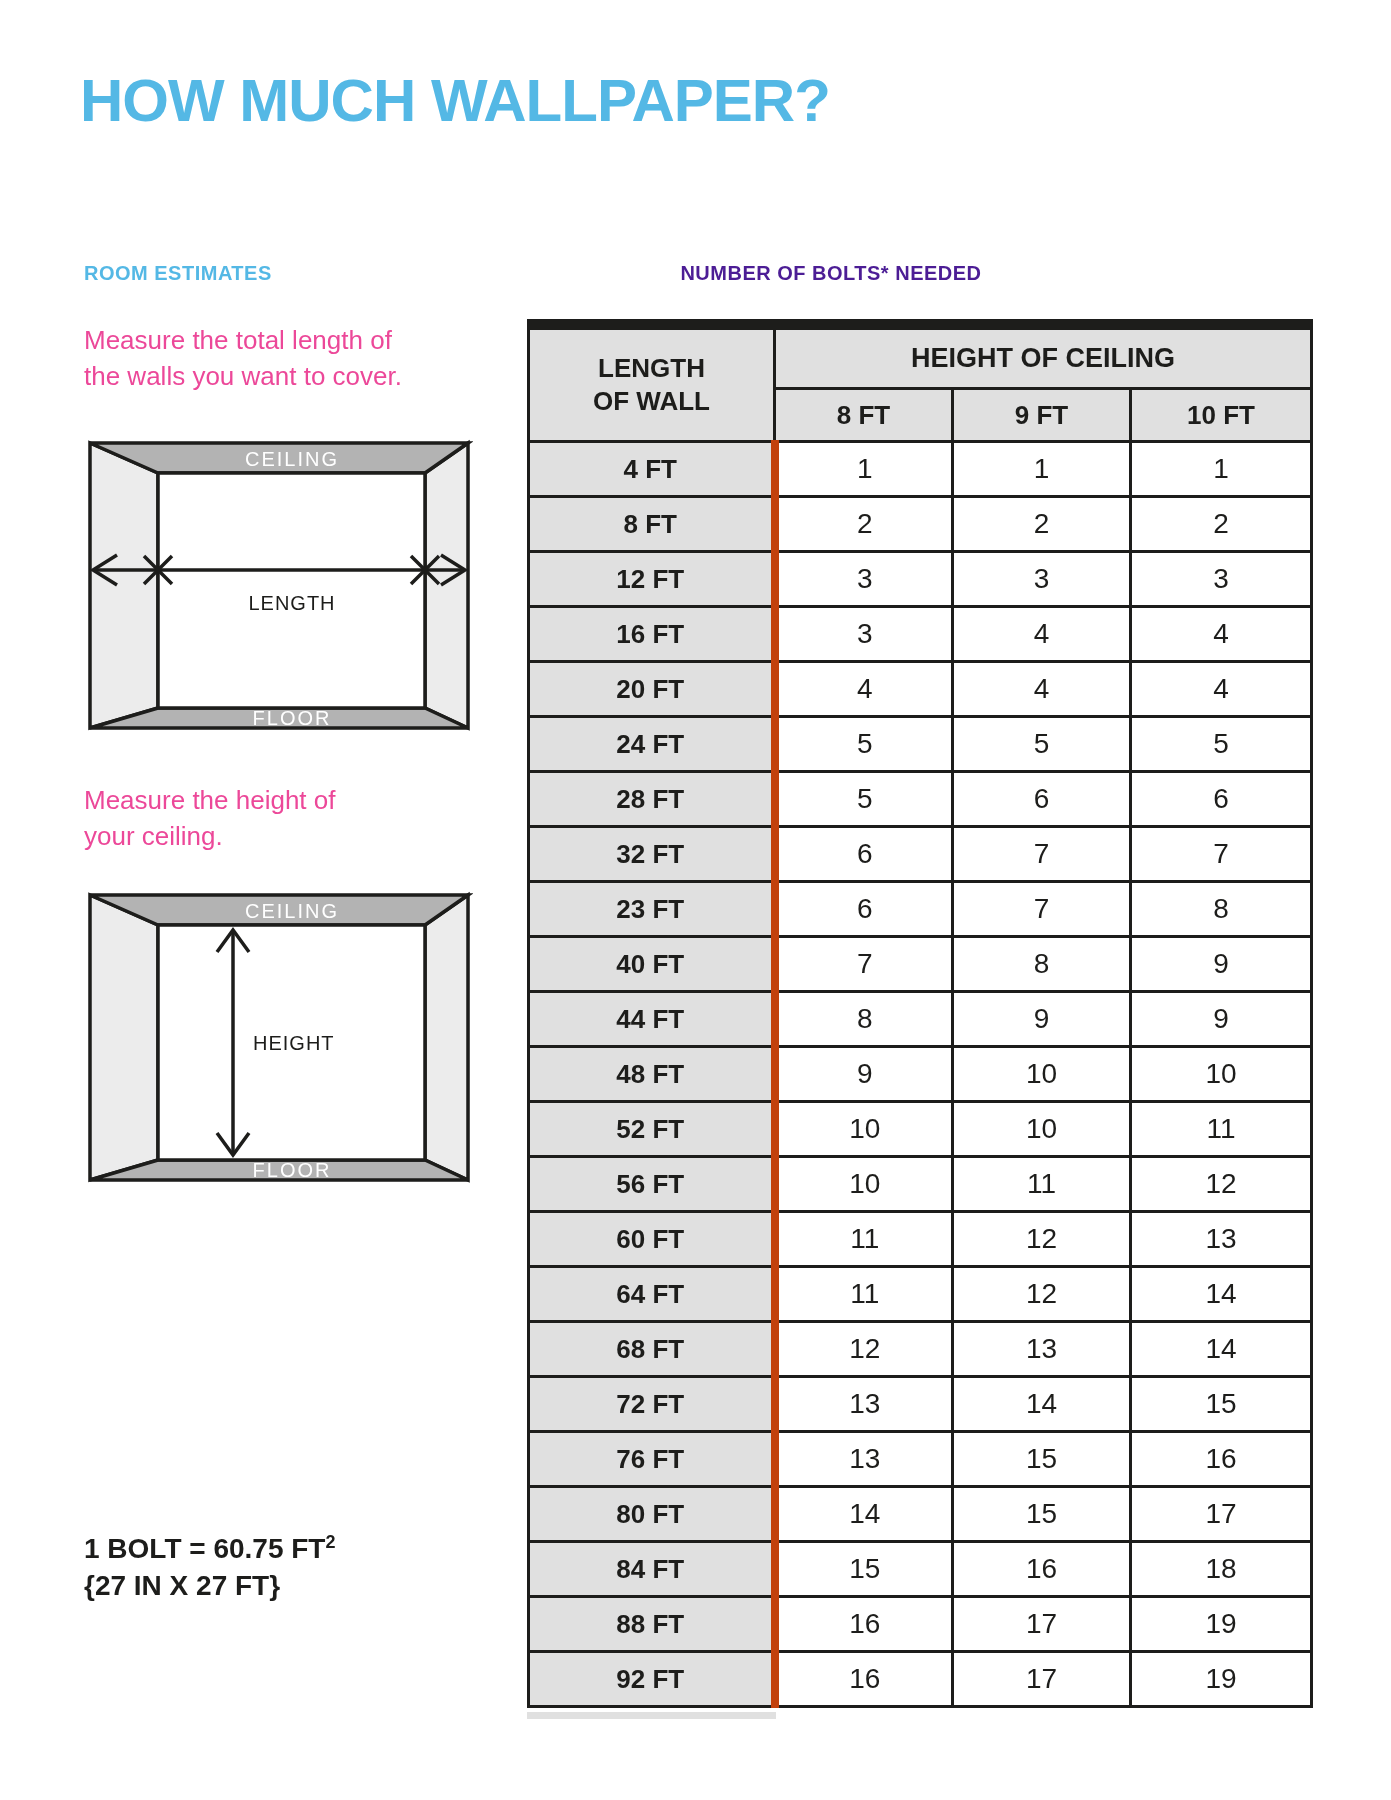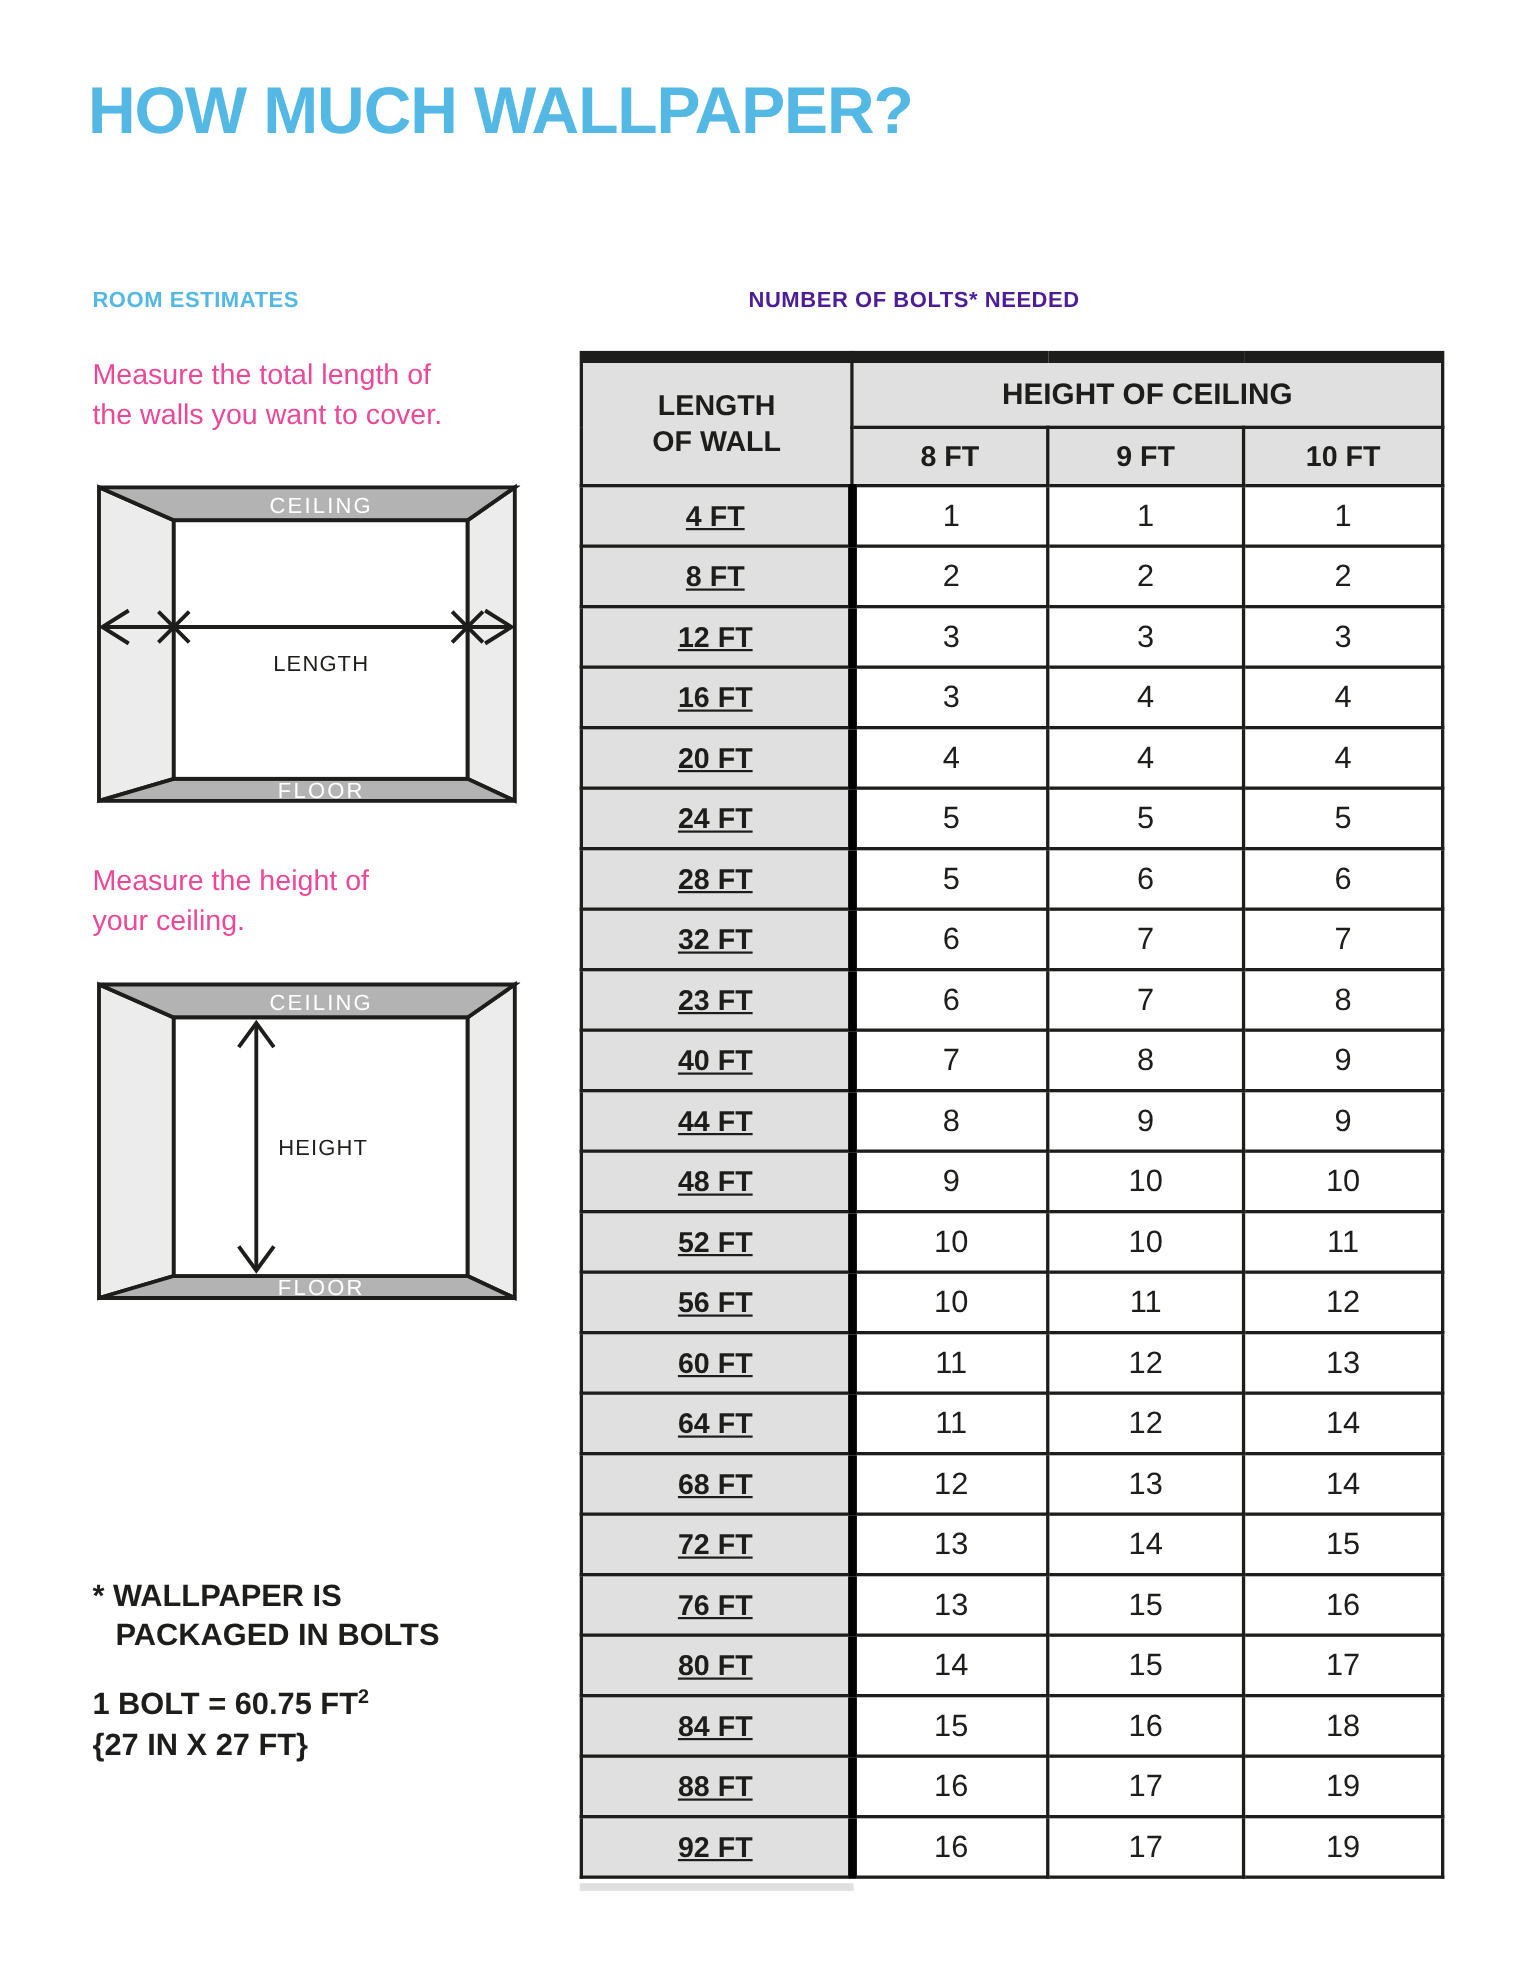--- a/index.html
+++ b/index.html
@@ -33,21 +33,21 @@
                    border-collapse:collapse;table-layout:fixed;
                    border:3px solid #1d1d1b;border-top:11px solid #1d1d1b;}
   .bolt-table th,.bolt-table td{border:3px solid #1d1d1b;text-align:center;
                    vertical-align:middle;padding:0;}
   .cell-gray{background-color:#e0e0e0;background-clip:content-box;padding:3px;}
   .corner-cell{font-size:26px;font-weight:bold;line-height:33px;white-space:pre-line;
                border-right:8px solid #1d1d1b;border-bottom:7px solid #1d1d1b;}
   .group-cell{font-size:27px;font-weight:bold;height:57px;}
   .colhead-cell{font-size:26px;font-weight:bold;height:50px;border-bottom:7px solid #1d1d1b;}
   .bolt-table tbody tr{height:55px;}
-  .bolt-table tbody th{font-size:26px;font-weight:bold;border-right:8px solid #000000;text-decoration:underline;}
+  .bolt-table tbody th{font-size:26px;font-weight:bold;border-right:8px solid #c2410c;}
   .bolt-table tbody td{font-size:28px;font-weight:normal;background:#ffffff;}
   .table-tail{left:527px;top:1712px;width:249px;height:7px;background:#e0e0e0;}
 </style>
 </head>
 <body>
 
 <div class="page">
 
   <div class="abs page-title" style="color:#54b8e5">HOW MUCH WALLPAPER?</div>
 
@@ -89,22 +89,20 @@
       <line x1="148" y1="40" x2="148" y2="265"></line>
       <path d="M132 62 L148 40 L164 62"></path>
       <path d="M132 243 L148 265 L164 243"></path>
     </g>
     <text class="diag-room-label" x="207" y="28" text-anchor="middle">CEILING</text>
     <text class="diag-room-label" x="207" y="287" text-anchor="middle">FLOOR</text>
     <text class="diag-measure-label" x="168" y="160" text-anchor="start">HEIGHT</text>
   </svg>
 
 
-  <div class="abs footnote">* WALLPAPER IS
-PACKAGED IN BOLTS</div>
 
   <div class="abs bolt-spec">
     <div><span>1 BOLT = 60.75 FT</span><span class="sup">2</span></div>
     <div>{27 IN X 27 FT}</div>
   </div>
 
   <div class="abs section-heading bolts-heading" style="color:#4c1d95">NUMBER OF BOLTS* NEEDED</div>
 
   <table class="bolt-table">
     <colgroup>

